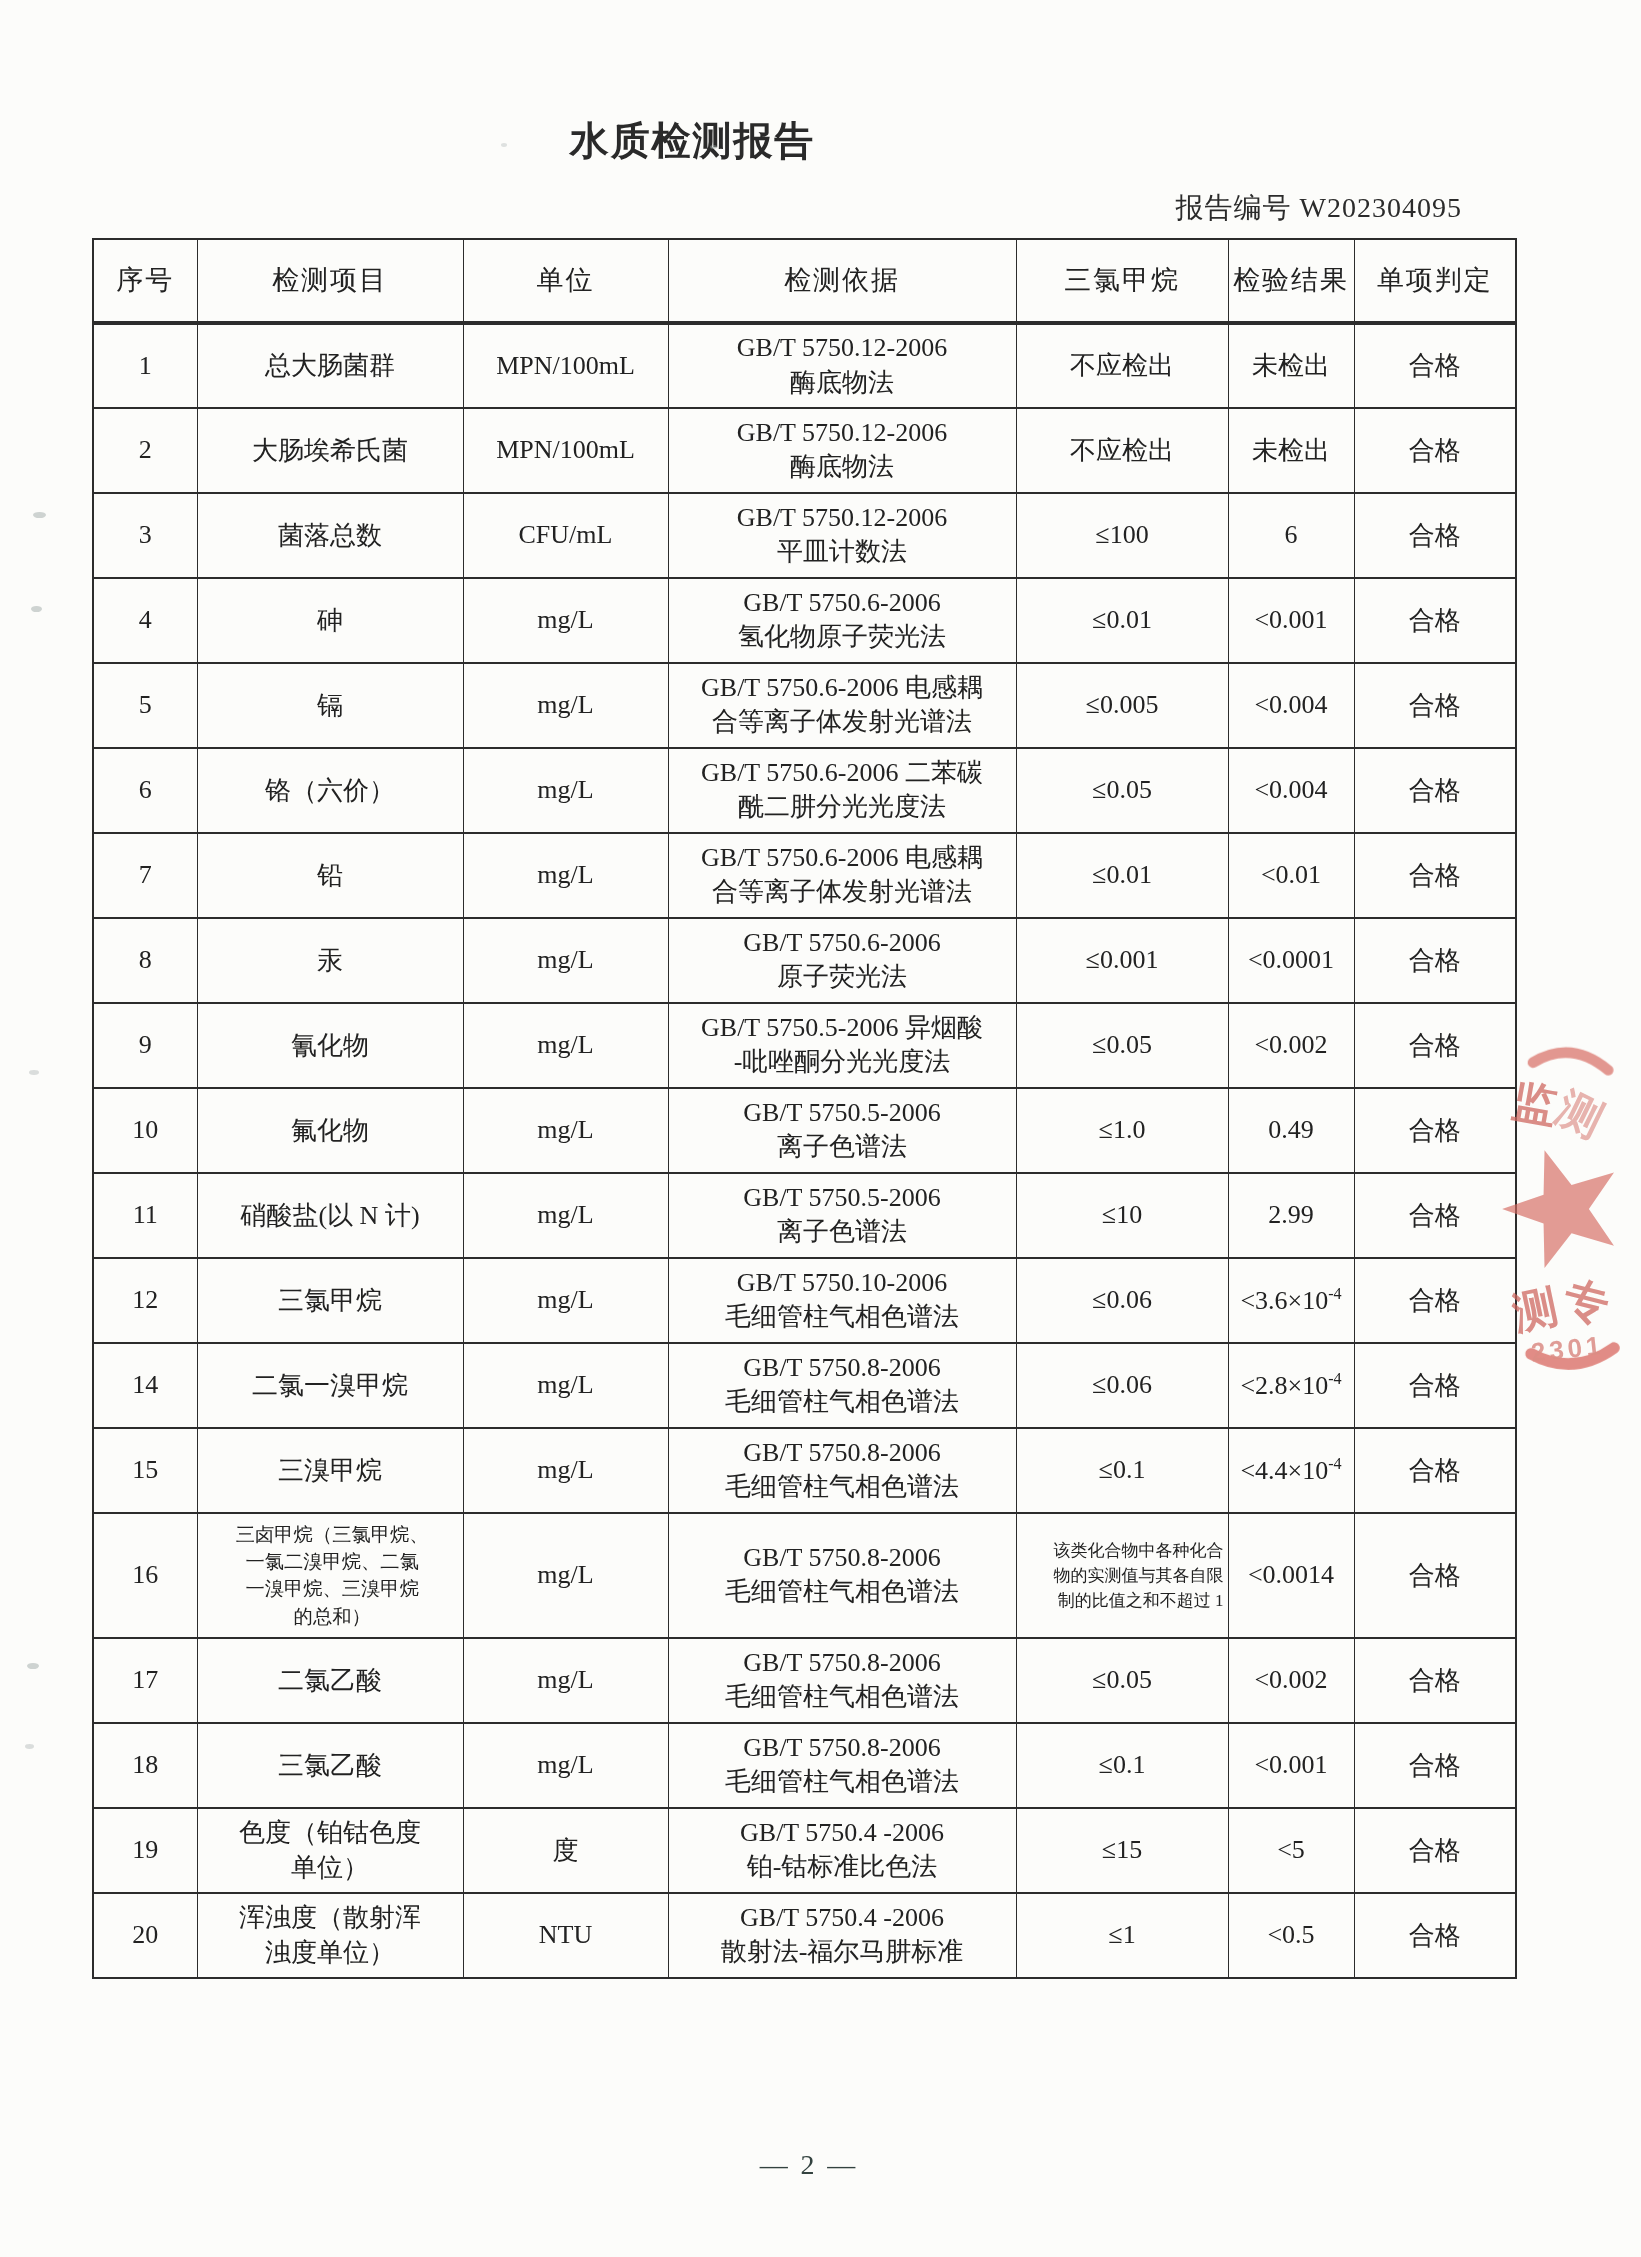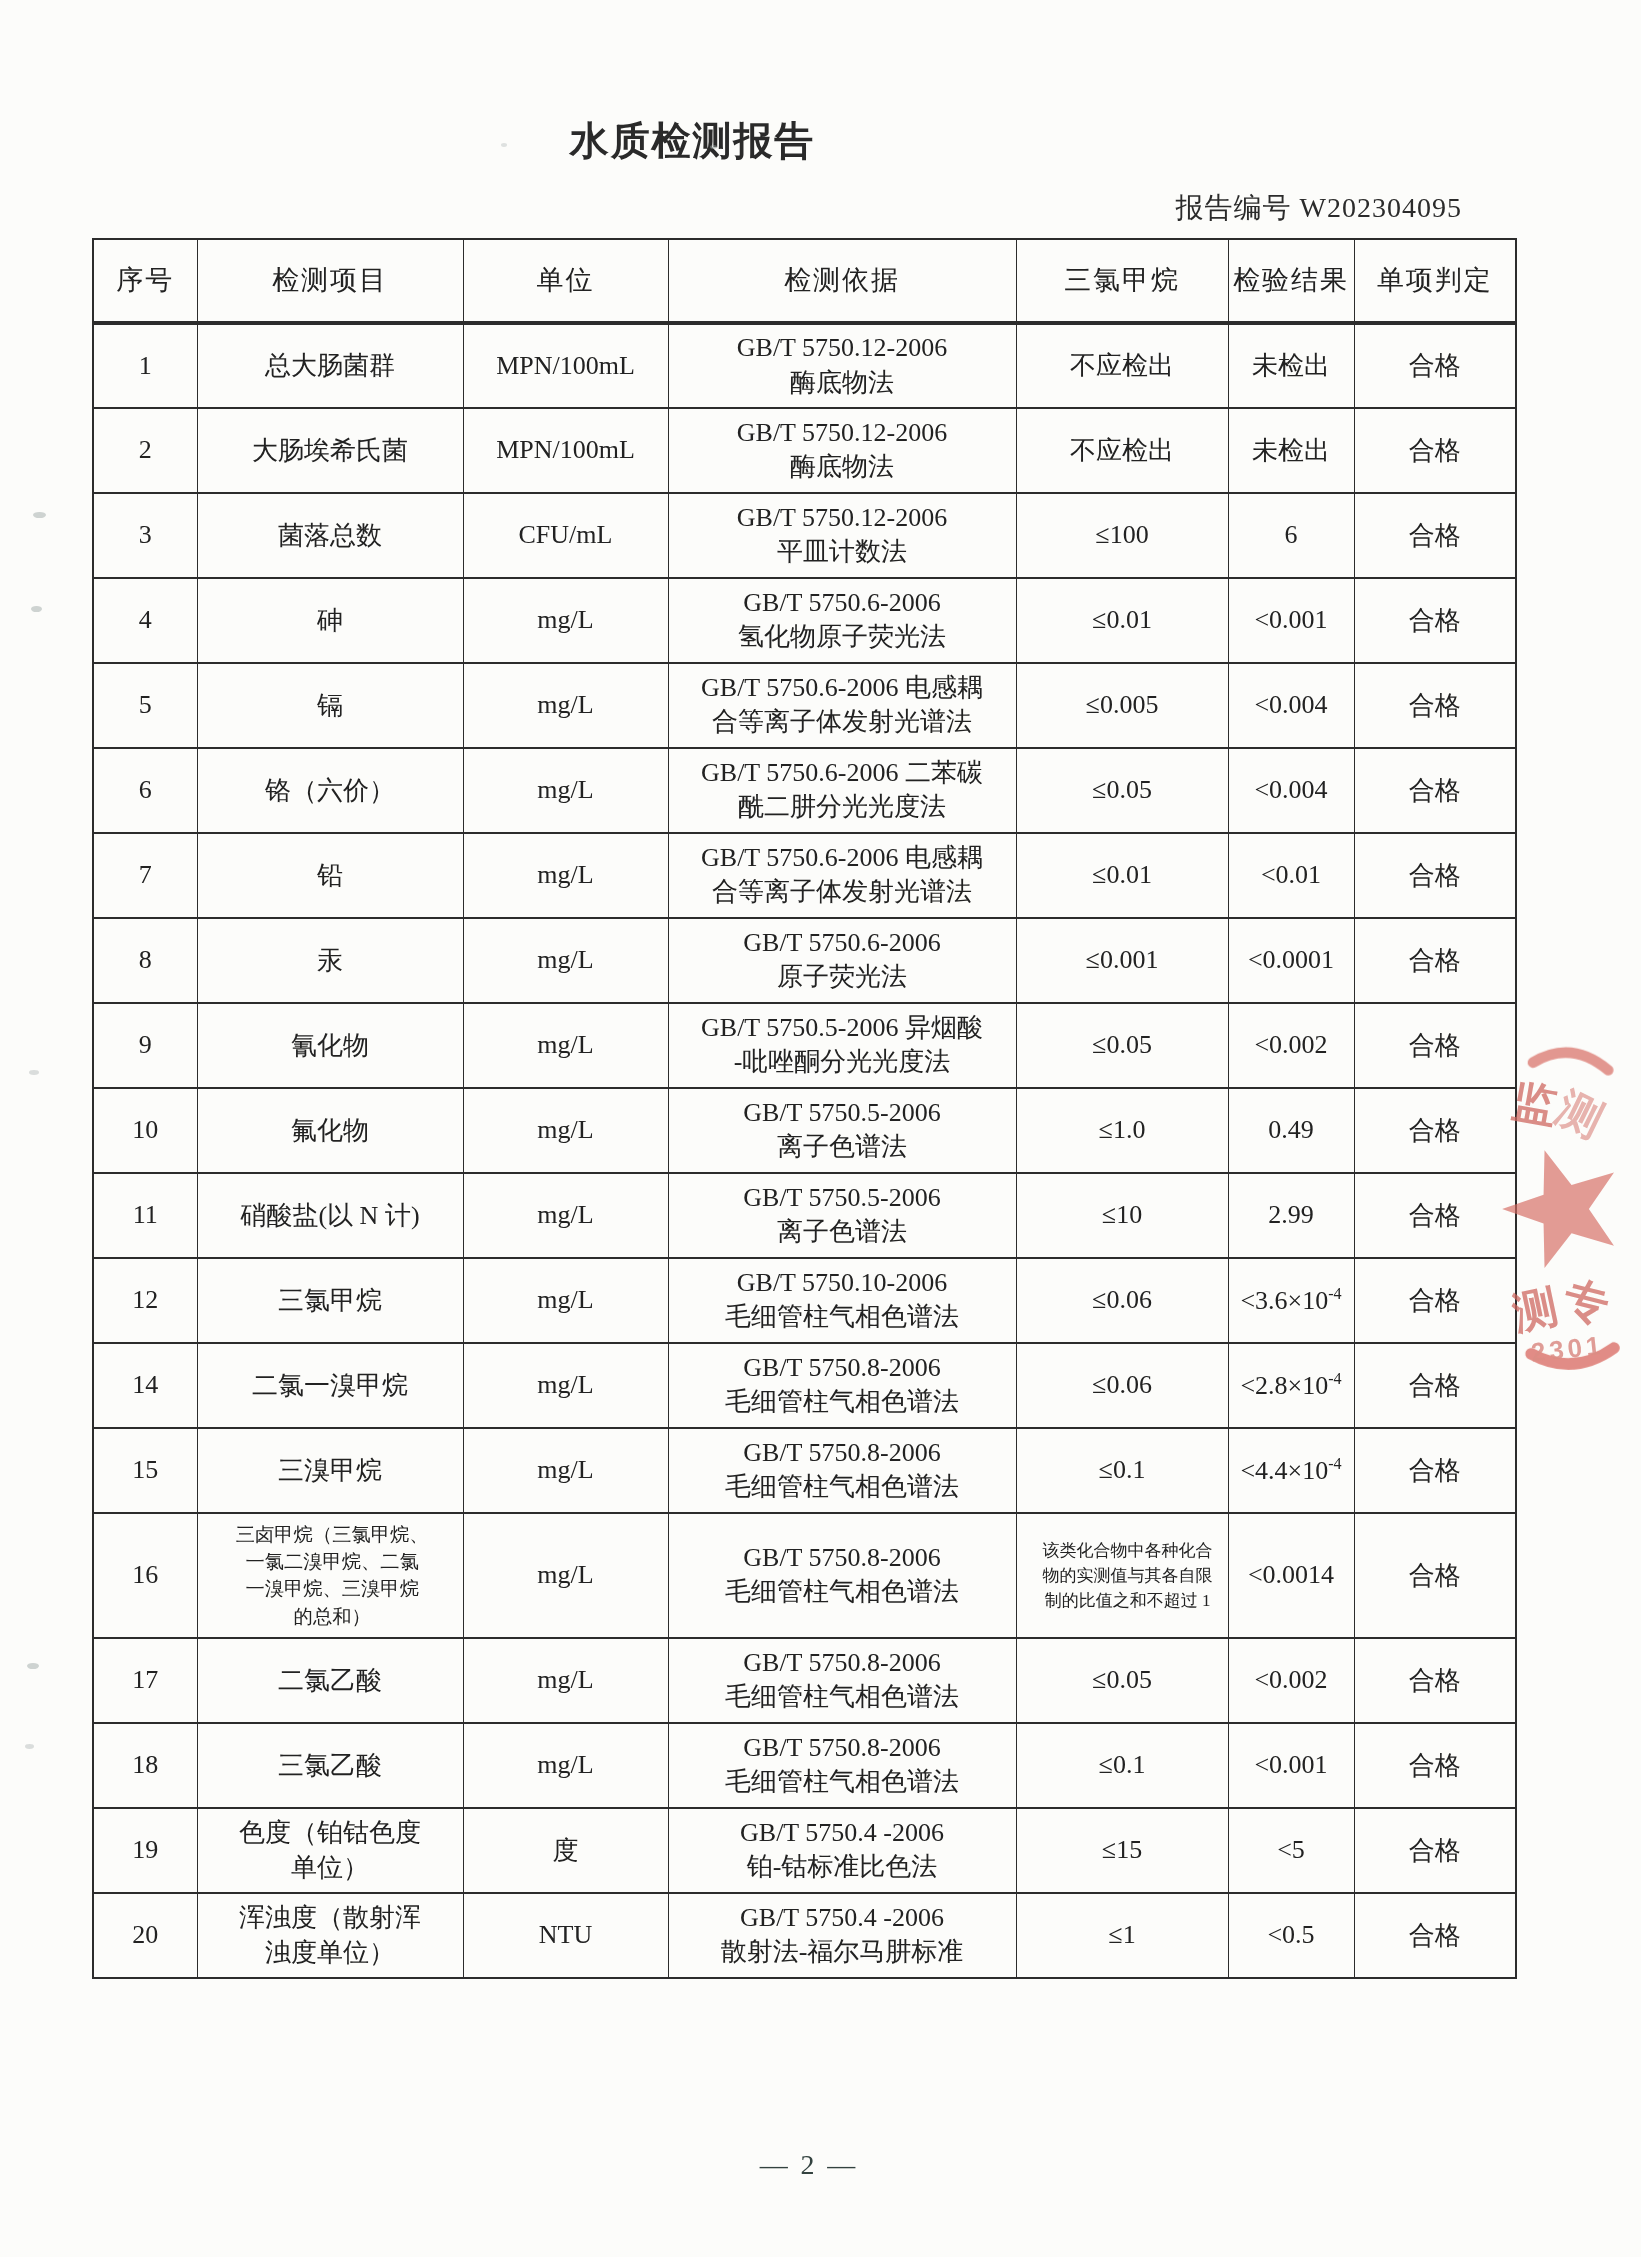--- a/index.html
+++ b/index.html
@@ -33,21 +33,21 @@
   }
   table.report thead th{
     height:77px;font-weight:normal;font-size:27px;
     border-bottom-width:4.8px;letter-spacing:1.9px;
   }
   table.report tbody tr{height:85px;}
   table.report tbody tr.tall{height:125px;}
   td.item-cell{text-align:left;padding-left:25px;}
   td.item-cell.small{font-size:19.3px;line-height:1.42;padding-left:12px;padding-right:7.7px;}
   td.basis-cell{font-size:25px;line-height:1.32;padding-left:7.7px;padding-right:7.7px;margin-left:40px;}
-  td.standard-cell.small{font-size:17px;line-height:1.48;text-align:center;padding-left:15px;padding-right:3.9px;}
+  td.standard-cell.small{font-size:17px;line-height:1.48;text-align:right;padding-left:15px;padding-right:3.9px;}
   td.result-cell sup{font-size:0.62em;}
   .footer{
     position:absolute;top:2149px;left:0;width:1618px;
     text-align:center;font-size:28px;color:#33423f;letter-spacing:2.9px;
   }
   
   .stamp{position:absolute;left:1477px;top:985px;width:164px;height:454px;pointer-events:none;}
   .stamp svg{display:block;}
   
   .speck{position:absolute;background:#a7b0ae;border-radius:50%;opacity:.55;}

